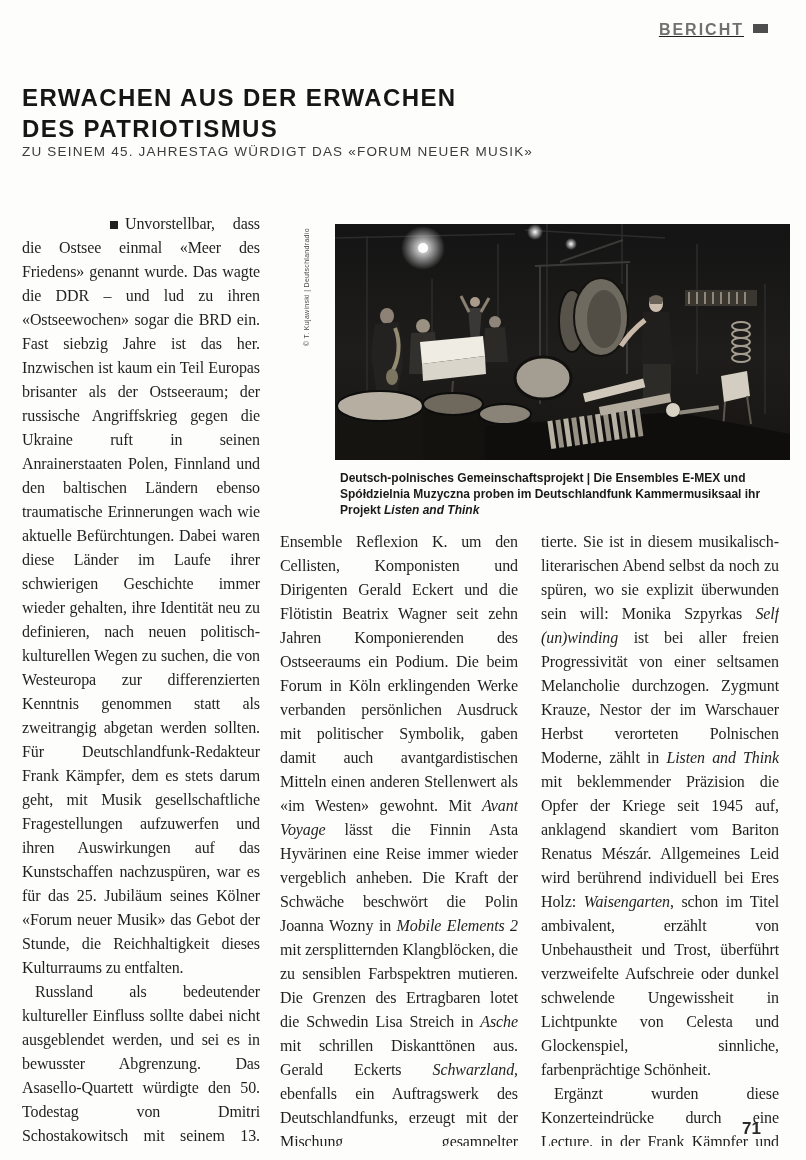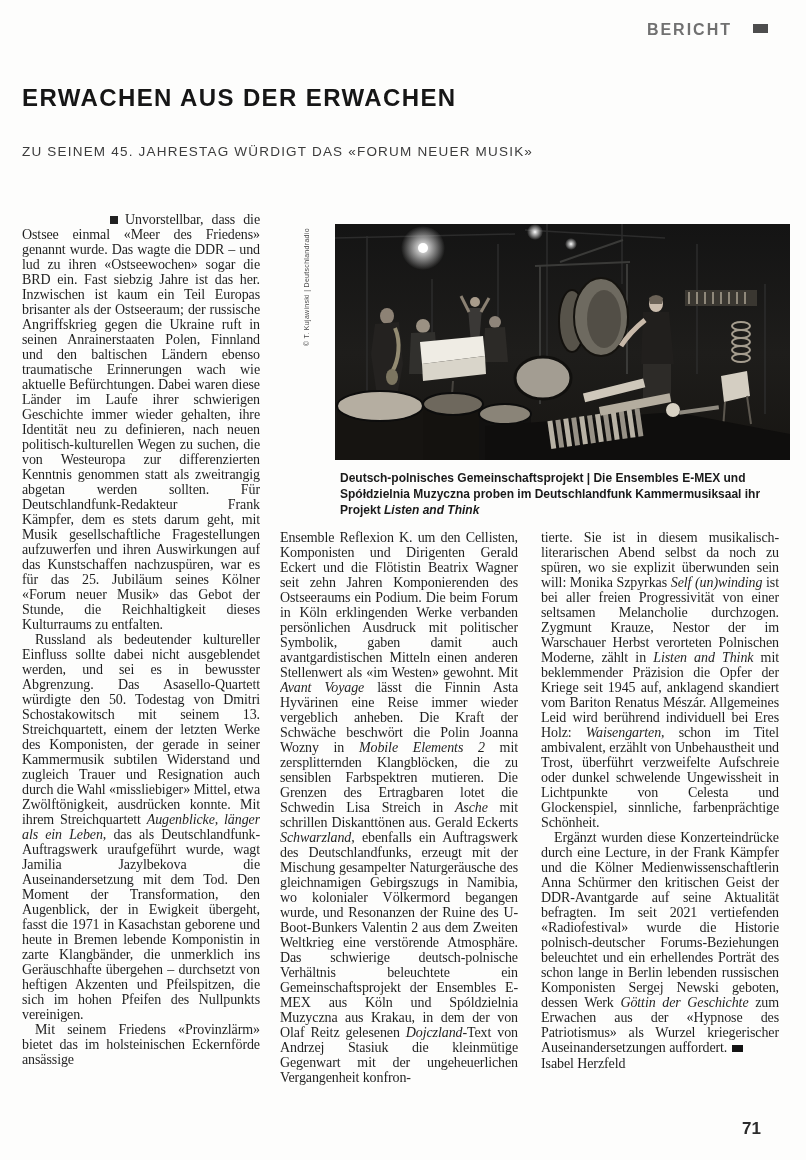--- a/index.html
+++ b/index.html
@@ -3,32 +3,32 @@
 <meta charset="utf-8">
 <style>
   :root{
     --page-bg:#fdfdfc; --ink:#1f1f1f; --title-ink:#161616;
     --kicker-ink:#717171; --caption-ink:#1a1a1a; --credit-ink:#4a4a4a;
   }
   html,body{margin:0;padding:0;}
   body{width:806px;height:1160px;background:var(--page-bg);position:relative;
        font-family:"Liberation Serif",serif;color:var(--ink);overflow:hidden;}
 
-  .kicker-row{position:absolute;top:22px;right:38px;display:flex;align-items:flex-start;gap:21px;}
+  .kicker-row{position:absolute;top:22px;right:38px;display:flex;align-items:flex-start;gap:9px;text-decoration:underline;}
   .kicker{font-family:"Liberation Sans",sans-serif;font-weight:bold;font-size:16px;
           letter-spacing:2px;color:var(--kicker-ink);line-height:16px;}
   .kicker-square{width:15px;height:9px;background:#4d4d4d;margin-top:2px;}
 
   .title{position:absolute;left:22px;top:66px;font-family:"Liberation Sans",sans-serif;
          font-weight:800;font-size:24px;line-height:31px;letter-spacing:1.4px;
          color:var(--title-ink);}
   .subtitle{position:absolute;left:22px;top:140px;font-family:"Liberation Sans",sans-serif;
             font-size:13.5px;line-height:23px;letter-spacing:1.2px;color:#3c3c3c;}
 
-  .col{position:absolute;width:238px;overflow:hidden;font-size:14px;line-height:15px;
+  .col{position:absolute;width:238px;overflow:hidden;font-size:16px;line-height:24px;
        text-align:justify;letter-spacing:-0.1px;}
   #col1{left:22px;top:212px;height:934px;}
   #col2{left:280px;top:530px;height:616px;}
   #col3{left:541px;top:530px;height:616px;}
   .par{margin:0;}
   .par.indent{text-indent:13px;}
   .lead-indent{display:inline-block;width:88px;}
   .lead-square{display:inline-block;width:8px;height:8px;background:#222;margin-right:7px;}
   .end-square{display:inline-block;width:11px;height:7px;background:#141414;margin-left:5px;}
   .byline{text-align:left;margin-top:1px;}
@@ -48,21 +48,21 @@
 </style>
 </head>
 <body>
 
 <div class="kicker-row">
   <span class="kicker">BERICHT</span>
   <span class="kicker-square"></span>
 </div>
 
 <h1 class="title"><span>ERWACHEN AUS DER ERWACHEN</span><br>
-</h1>
+<span>DES PATRIOTISMUS</span></h1>
 <div class="subtitle"><span>ZU SEINEM 45. JAHRESTAG WÜRDIGT DAS «FORUM NEUER MUSIK»</span><br>
 </div>
 
 <figure class="photo-wrap">
   <svg width="455" height="236" viewBox="0 0 455 236">
     <defs>
       <radialGradient id="flare" cx="50%" cy="50%" r="50%">
         <stop offset="0%" stop-color="#ffffff"></stop>
           <stop offset="35%" stop-color="#cfcfcf" stop-opacity="0.8"></stop>
           <stop offset="100%" stop-color="#cfcfcf" stop-opacity="0"></stop>

